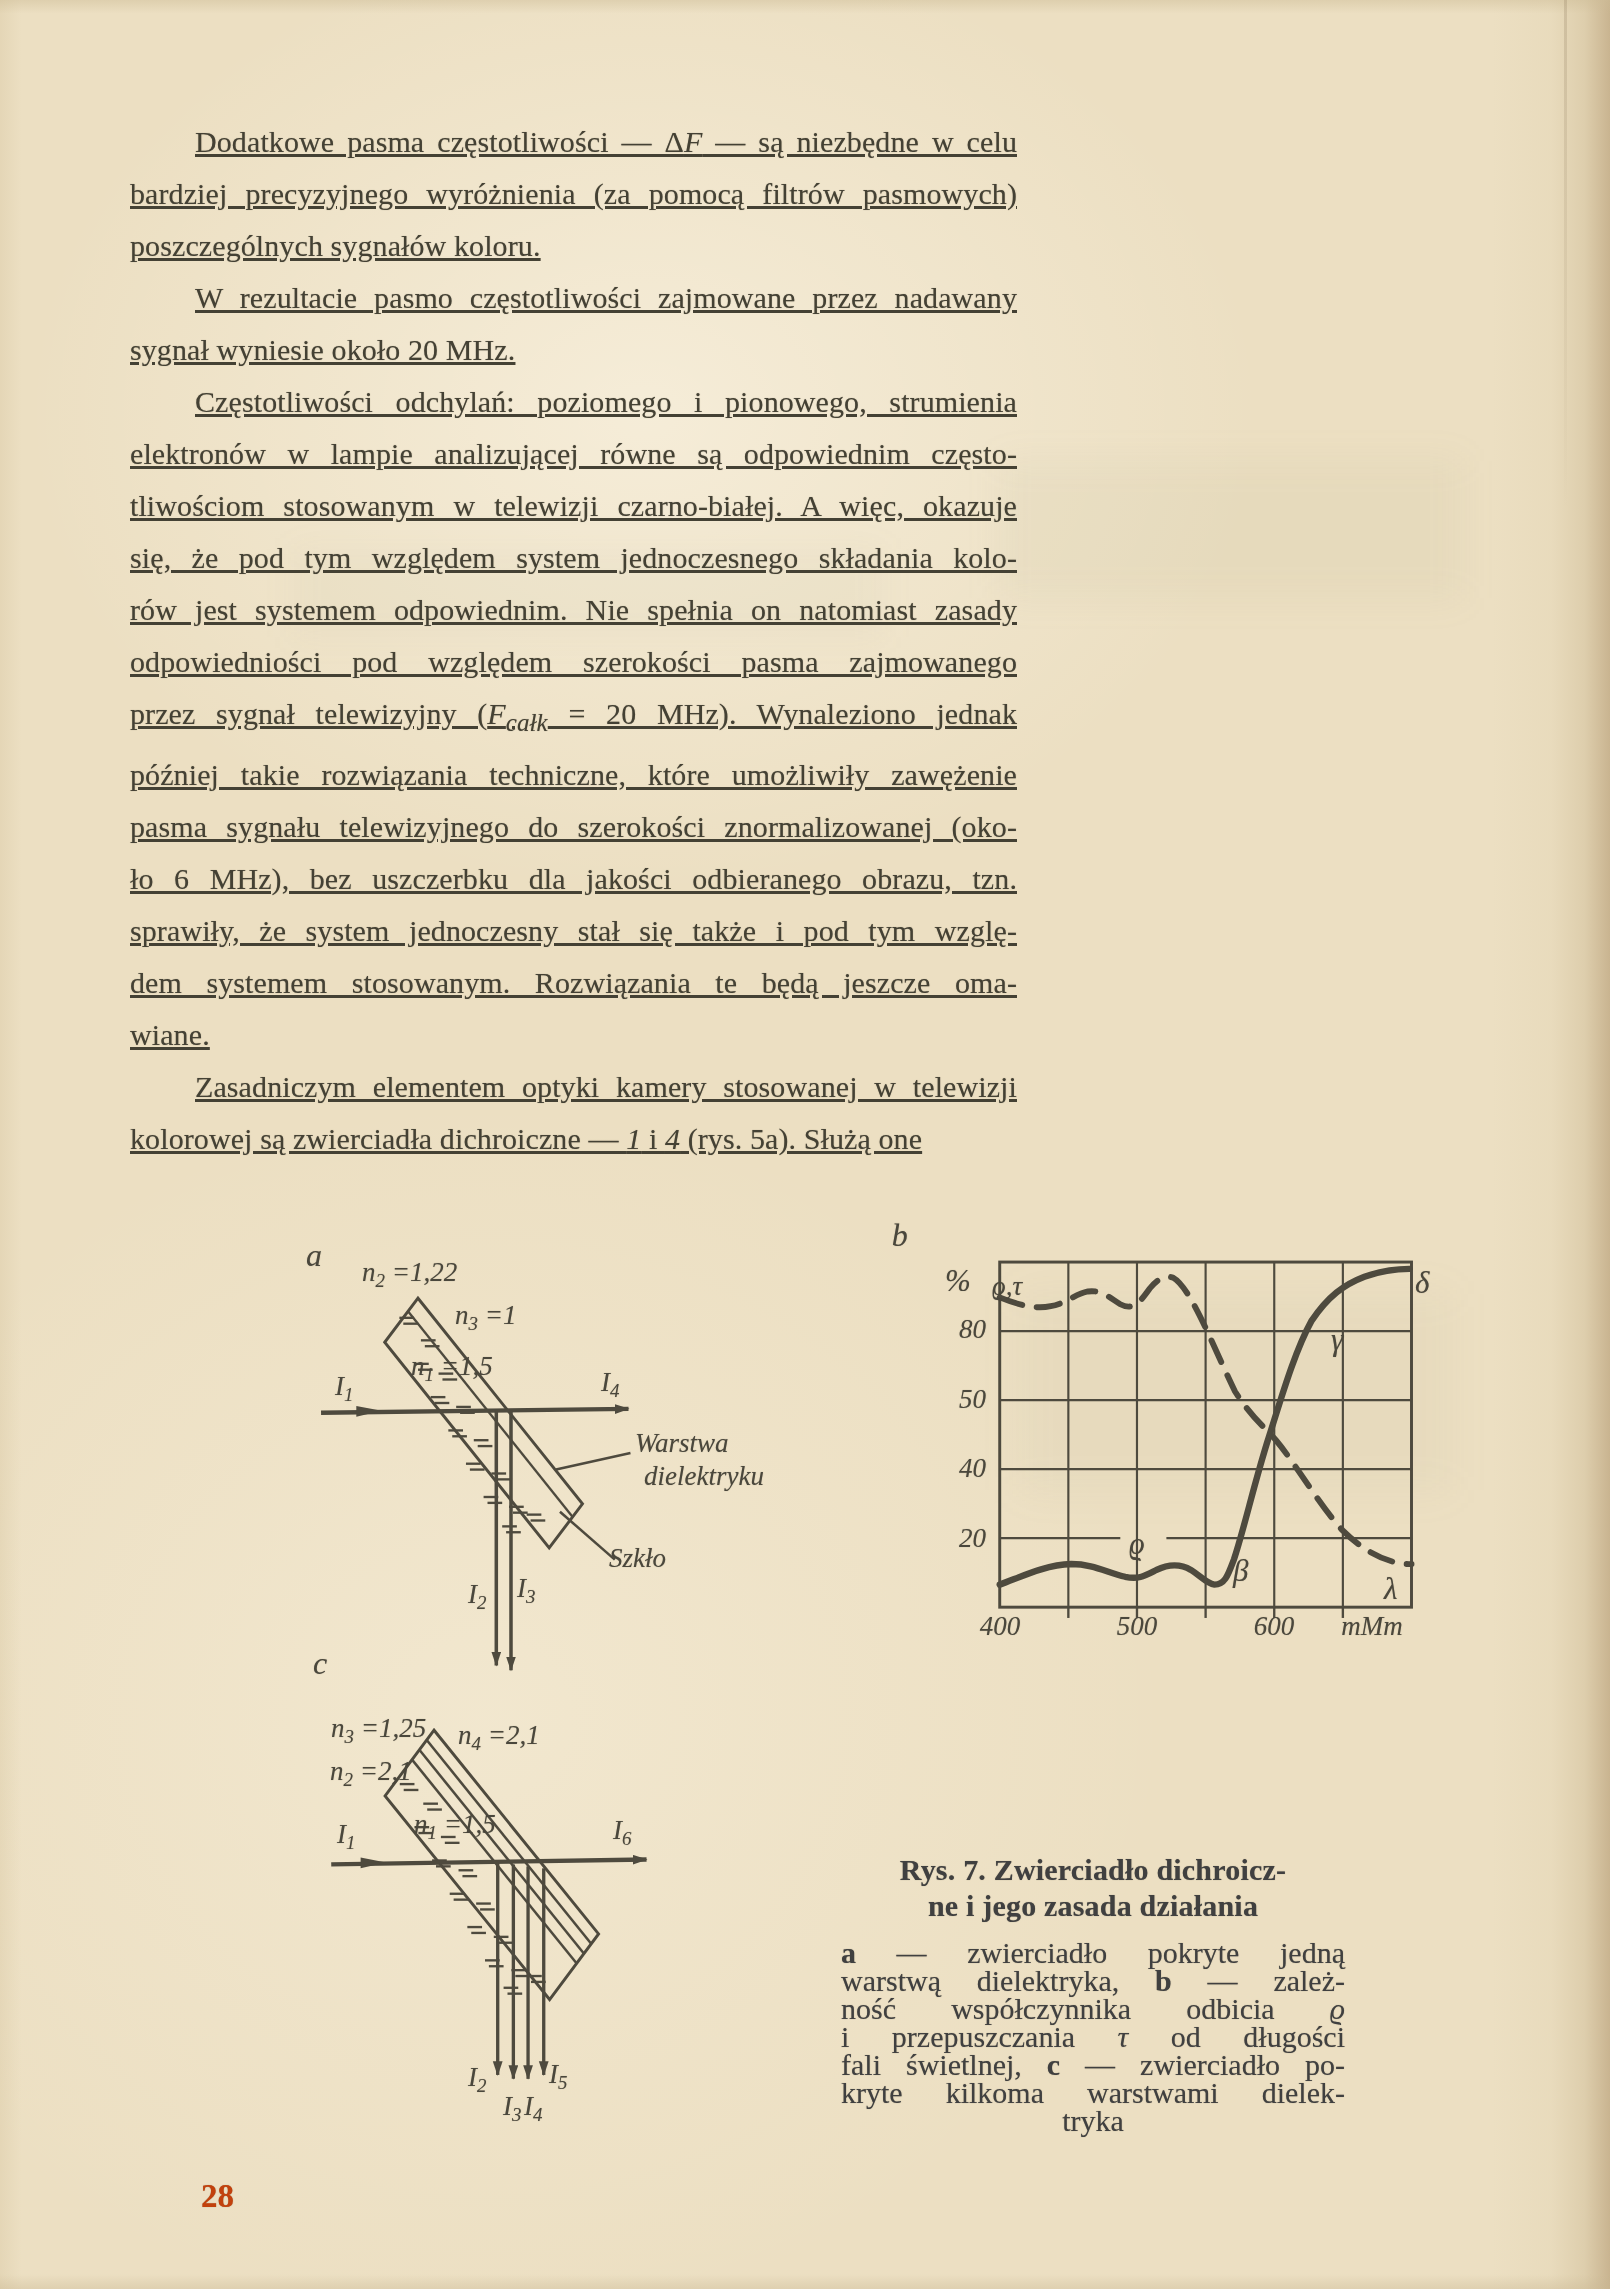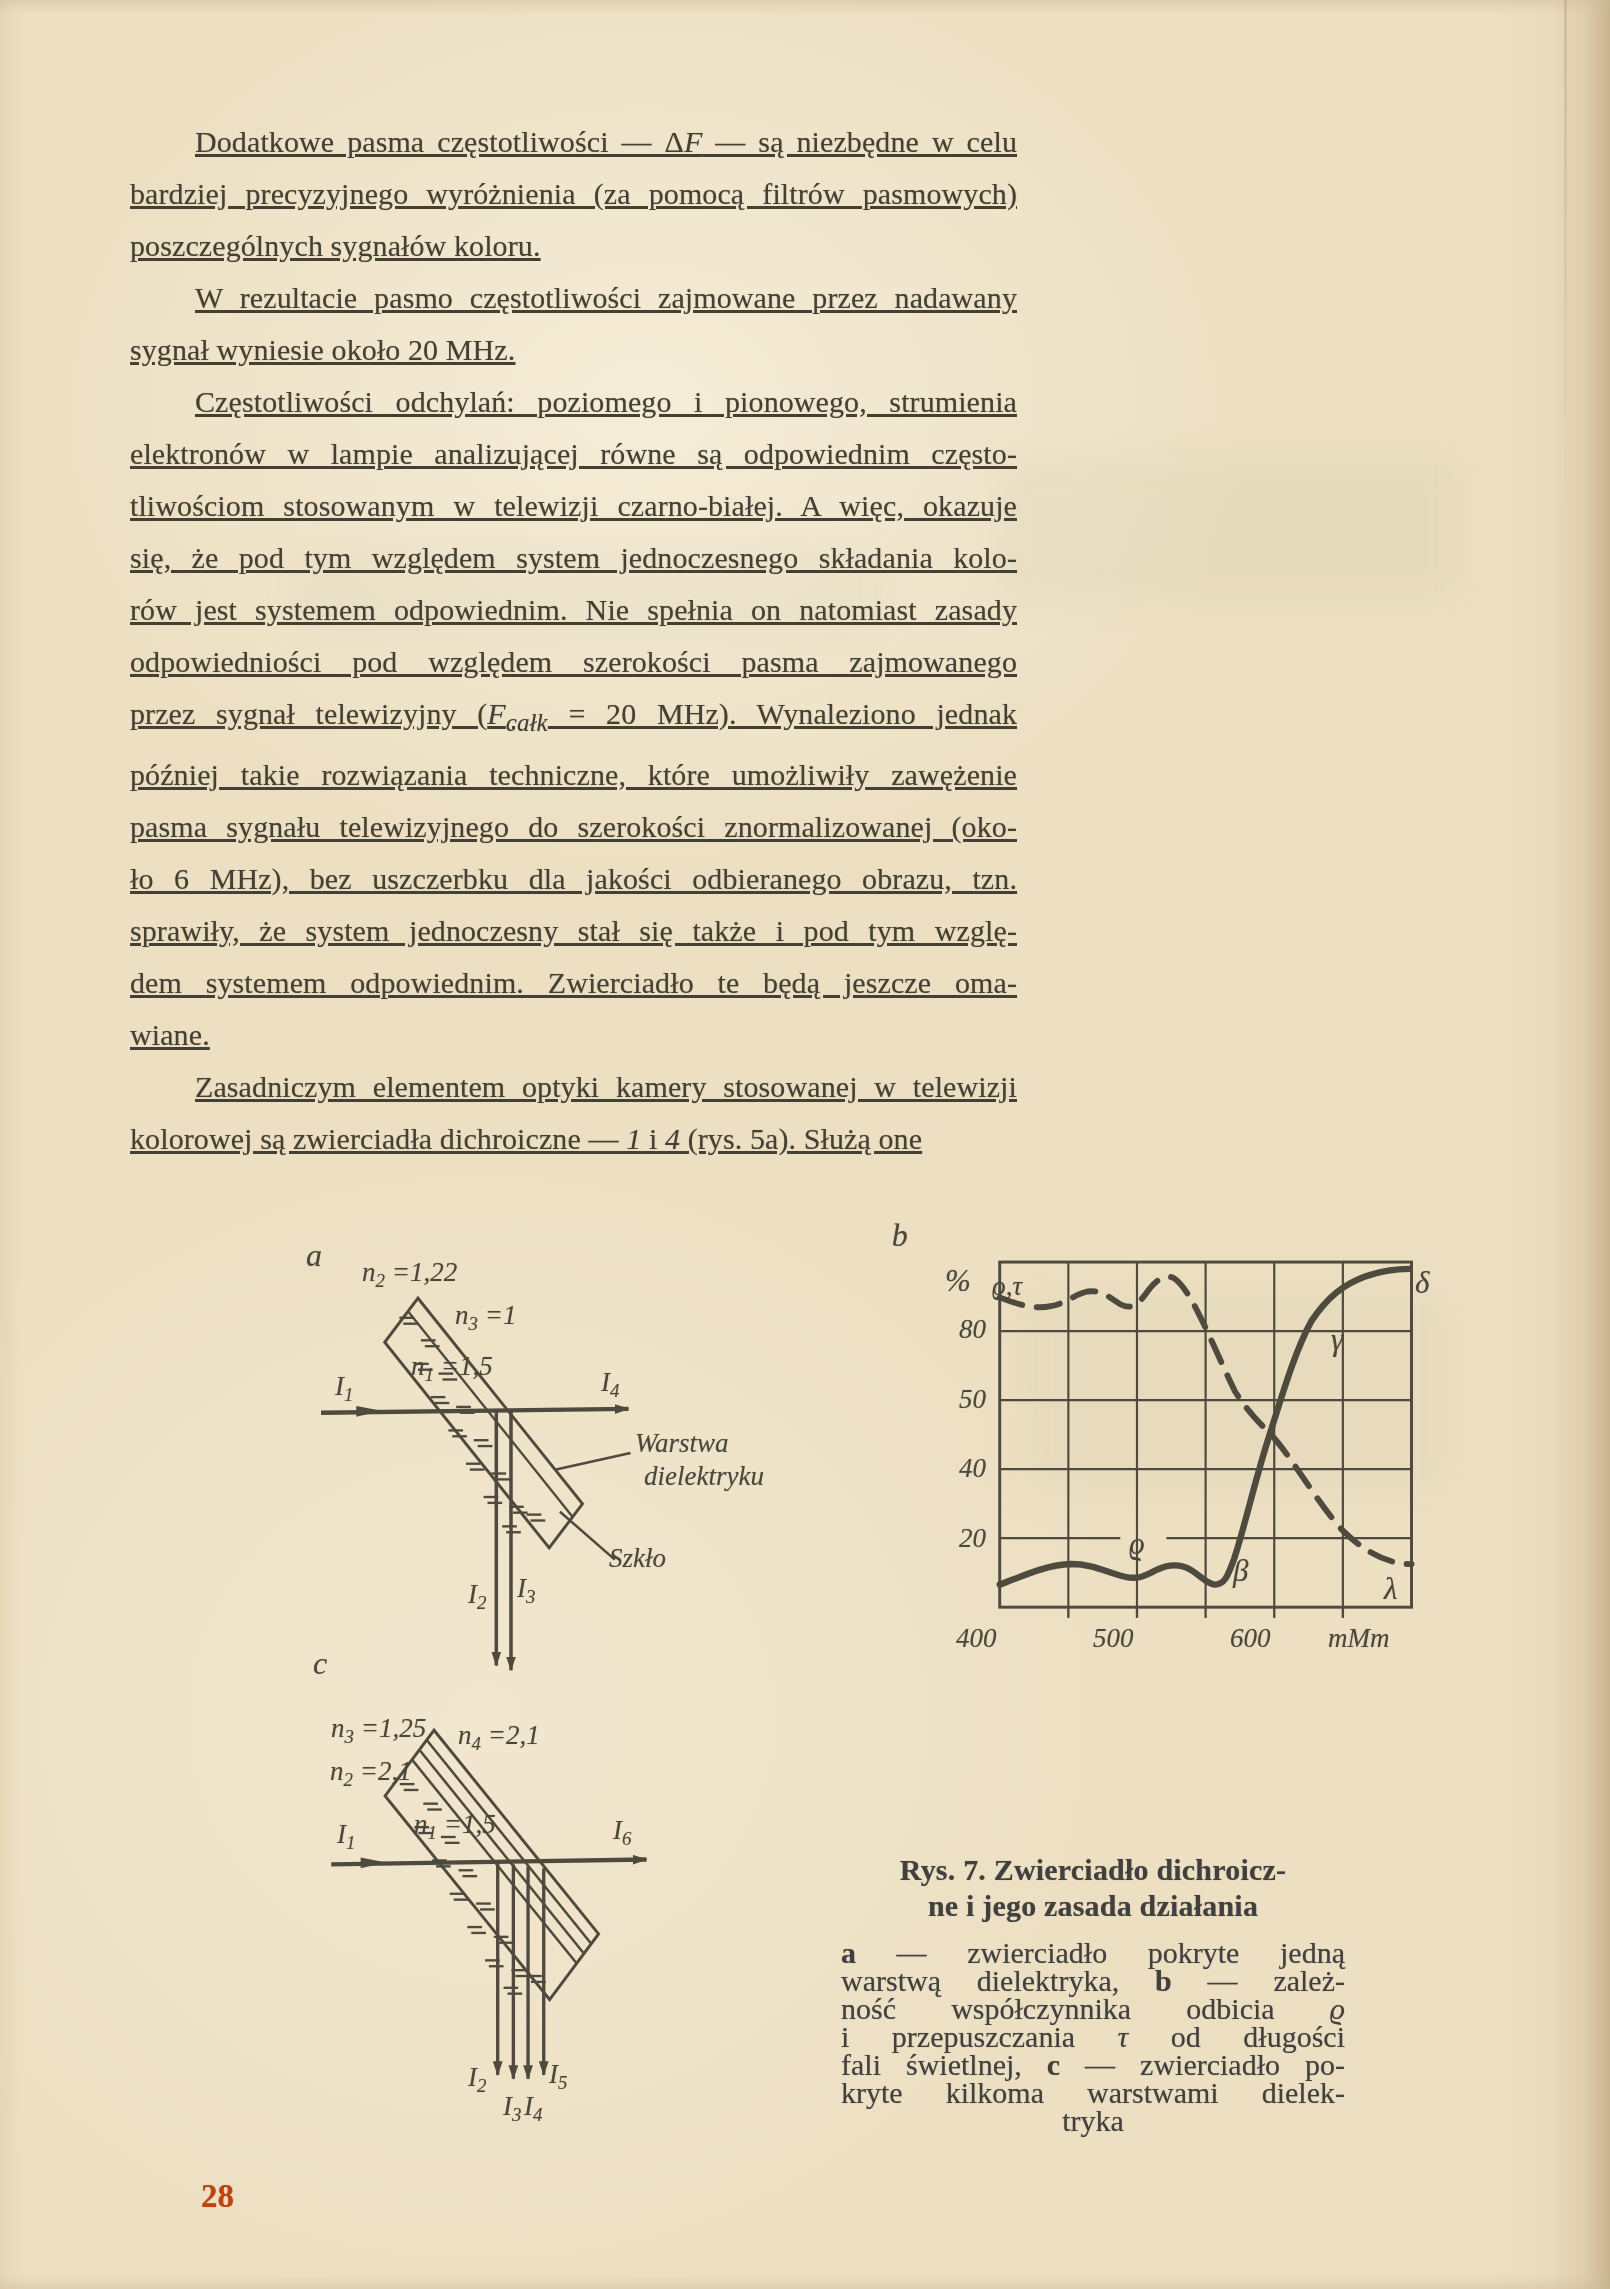--- a/index.html
+++ b/index.html
@@ -37,21 +37,21 @@
   
   .figwrap{position:absolute;}
   .flabel{position:absolute;font-style:italic;font-size:27px;line-height:29px;color:#4a473c;white-space:nowrap;text-shadow:0 0 1px rgba(66,60,45,.4);}
   .flabel sub{font-size:70%;line-height:0;}
   .tag{font-size:32px;}
   svg{position:absolute;left:0;top:0;overflow:visible;}
   .geo{stroke:#4e4a3e;fill:none;}
 
   
   .ylab{width:53px;text-align:right;}
-  .xlab{width:88px;margin-top:12px;}
+  .xlab{width:88px;text-align:center;}
 
   
   #caption{position:absolute;left:841px;top:1852px;width:504px;color:#404040;text-shadow:0 0 1px rgba(60,55,40,.45);}
   #caption .cap-title{font-weight:bold;font-size:30px;line-height:36px;text-align:center;letter-spacing:0.2px;}
   #cap-body{margin-top:15px;font-size:30px;line-height:28px;}
   #cap-body .tline{text-align:justify;text-align-last:justify;}
   #cap-body .tline.clast{text-align-last:center;}
 
   #page-number{position:absolute;left:201px;top:2178px;font-weight:bold;font-size:33px;color:#c2410c;text-shadow:0 0 1px rgba(60,55,40,.4);}
 </style>
@@ -78,21 +78,21 @@
       <div class="tline">elektronów w lampie analizującej równe są odpowiednim często-</div>
       <div class="tline">tliwościom stosowanym w telewizji czarno-białej. A więc, okazuje</div>
       <div class="tline">się, że pod tym względem system jednoczesnego składania kolo-</div>
       <div class="tline">rów jest systemem odpowiednim. Nie spełnia on natomiast zasady</div>
       <div class="tline">odpowiedniości pod względem szerokości pasma zajmowanego</div>
       <div class="tline">przez sygnał telewizyjny (<i>F</i><sub><i>całk</i></sub> = 20 MHz). Wynaleziono jednak</div>
       <div class="tline">później takie rozwiązania techniczne, które umożliwiły zawężenie</div>
       <div class="tline">pasma sygnału telewizyjnego do szerokości znormalizowanej (oko-</div>
       <div class="tline">ło 6 MHz), bez uszczerbku dla jakości odbieranego obrazu, tzn.</div>
       <div class="tline">sprawiły, że system jednoczesny stał się także i pod tym wzglę-</div>
-      <div class="tline">dem systemem odpowiednim. Zwierciadło te będą jeszcze oma-</div>
+      <div class="tline">dem systemem stosowanym. Rozwiązania te będą jeszcze oma-</div>
       <div class="tline plast">wiane.</div>
     </div>
     <div class="para">
       <div class="tline pfirst">Zasadniczym elementem optyki kamery stosowanej w telewizji</div>
       <div class="tline plast">kolorowej są zwierciadła dichroiczne — <i>1</i> i <i>4</i> (rys. 5a). Służą one</div>
     </div>
   </div>
 
 <div class="figwrap" id="fig-a" style="left:274px;top:1215px;width:568px;height:470px;">
   <svg width="568" height="470" viewBox="0 0 580 480">

